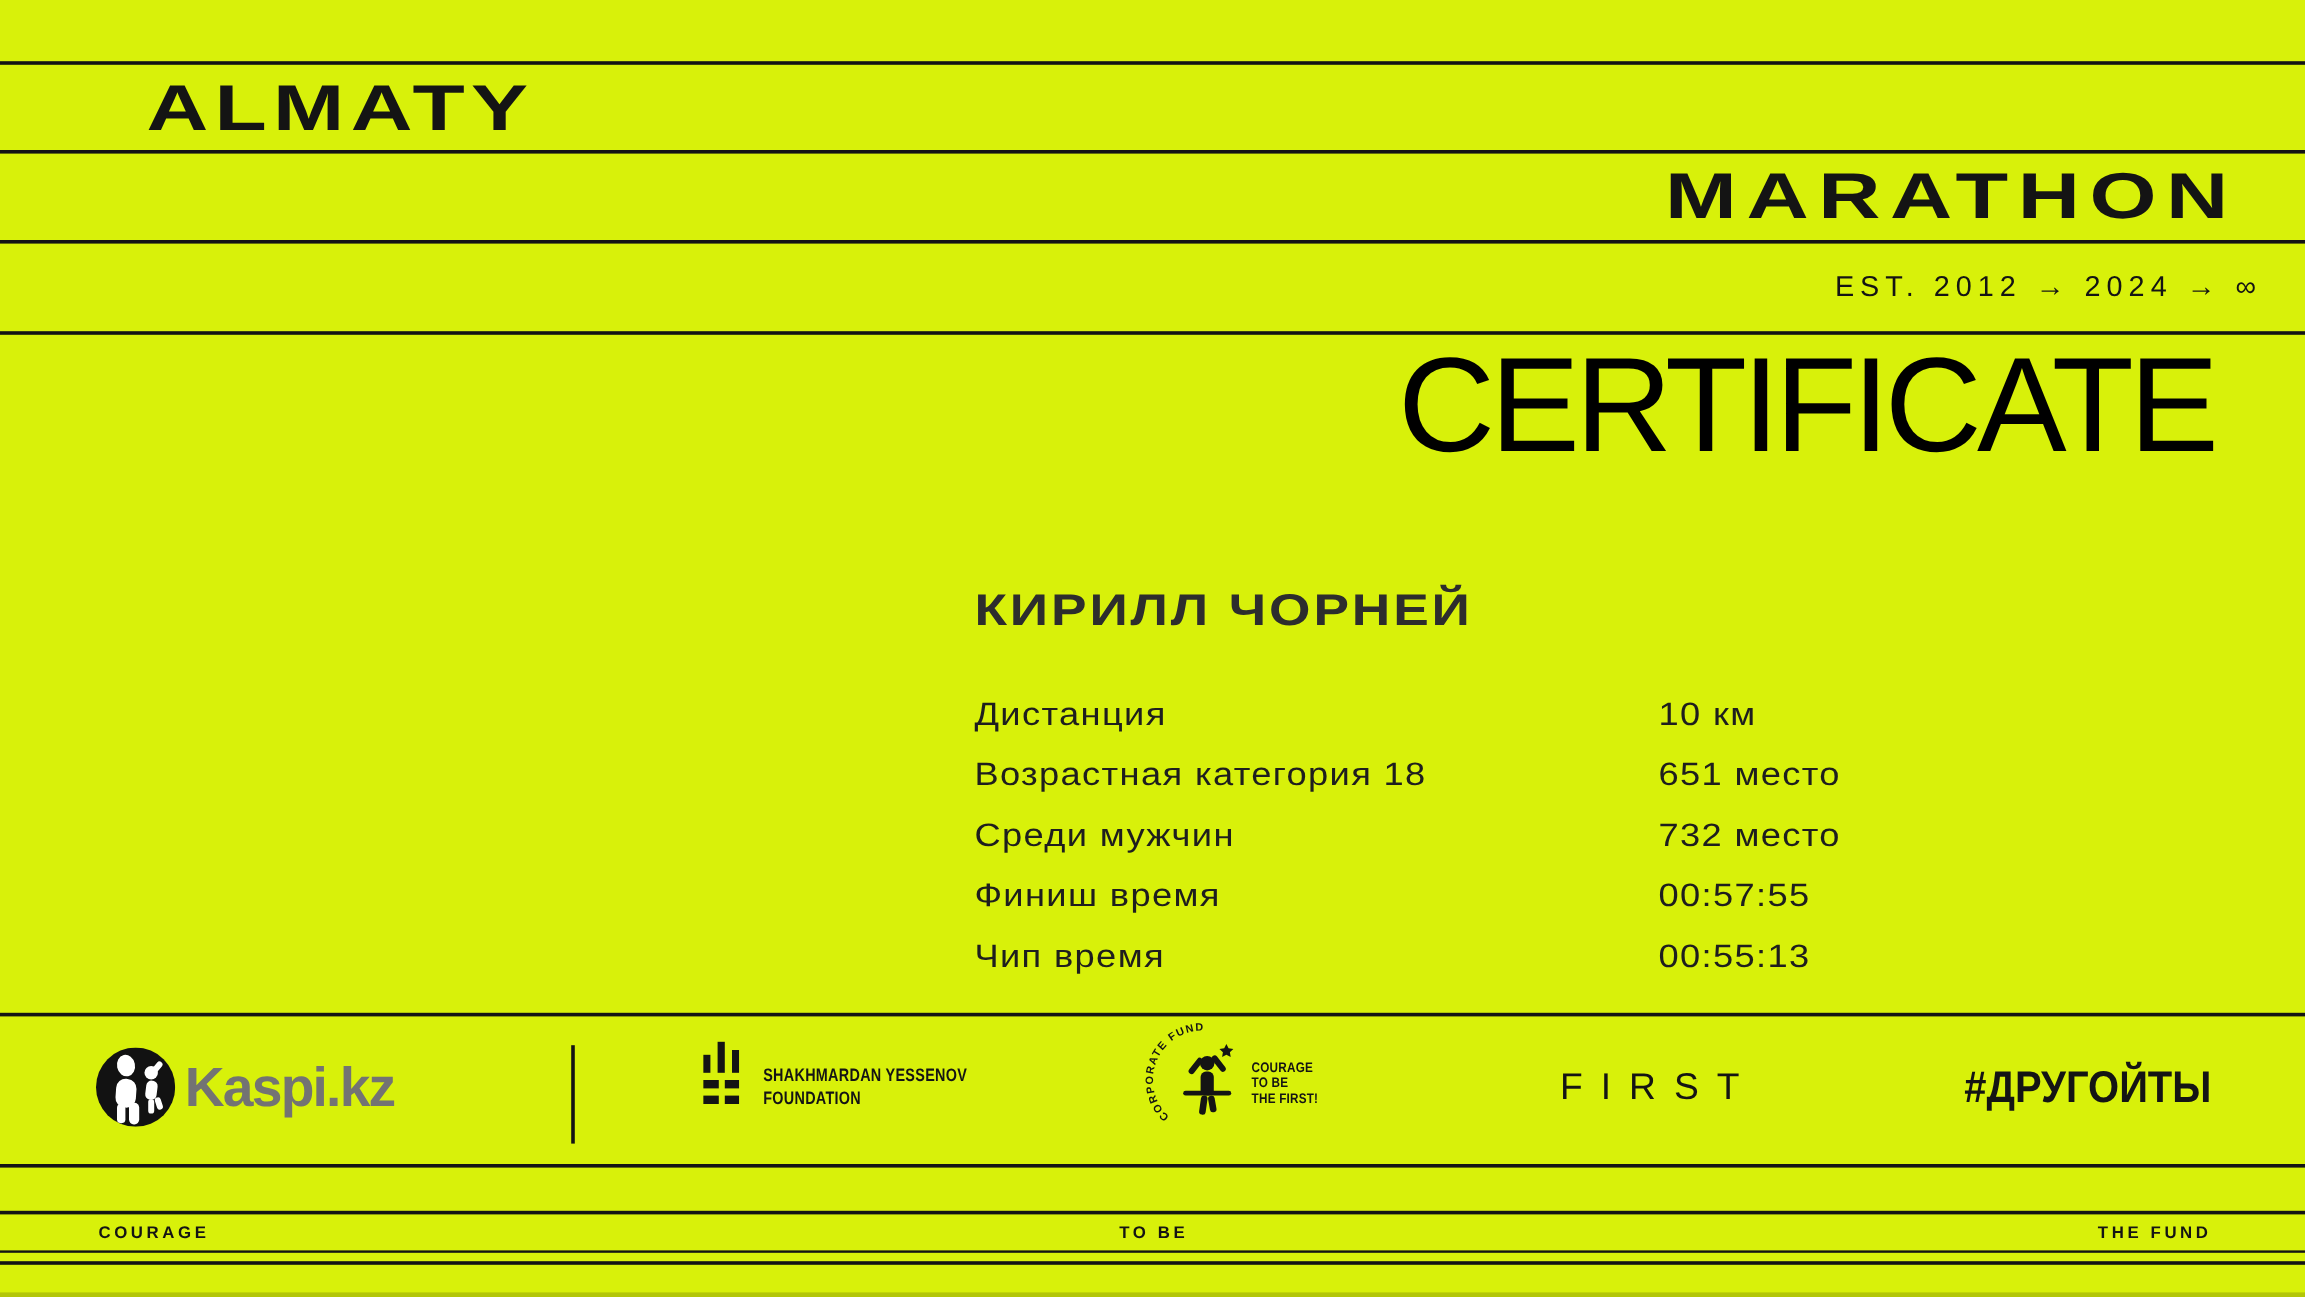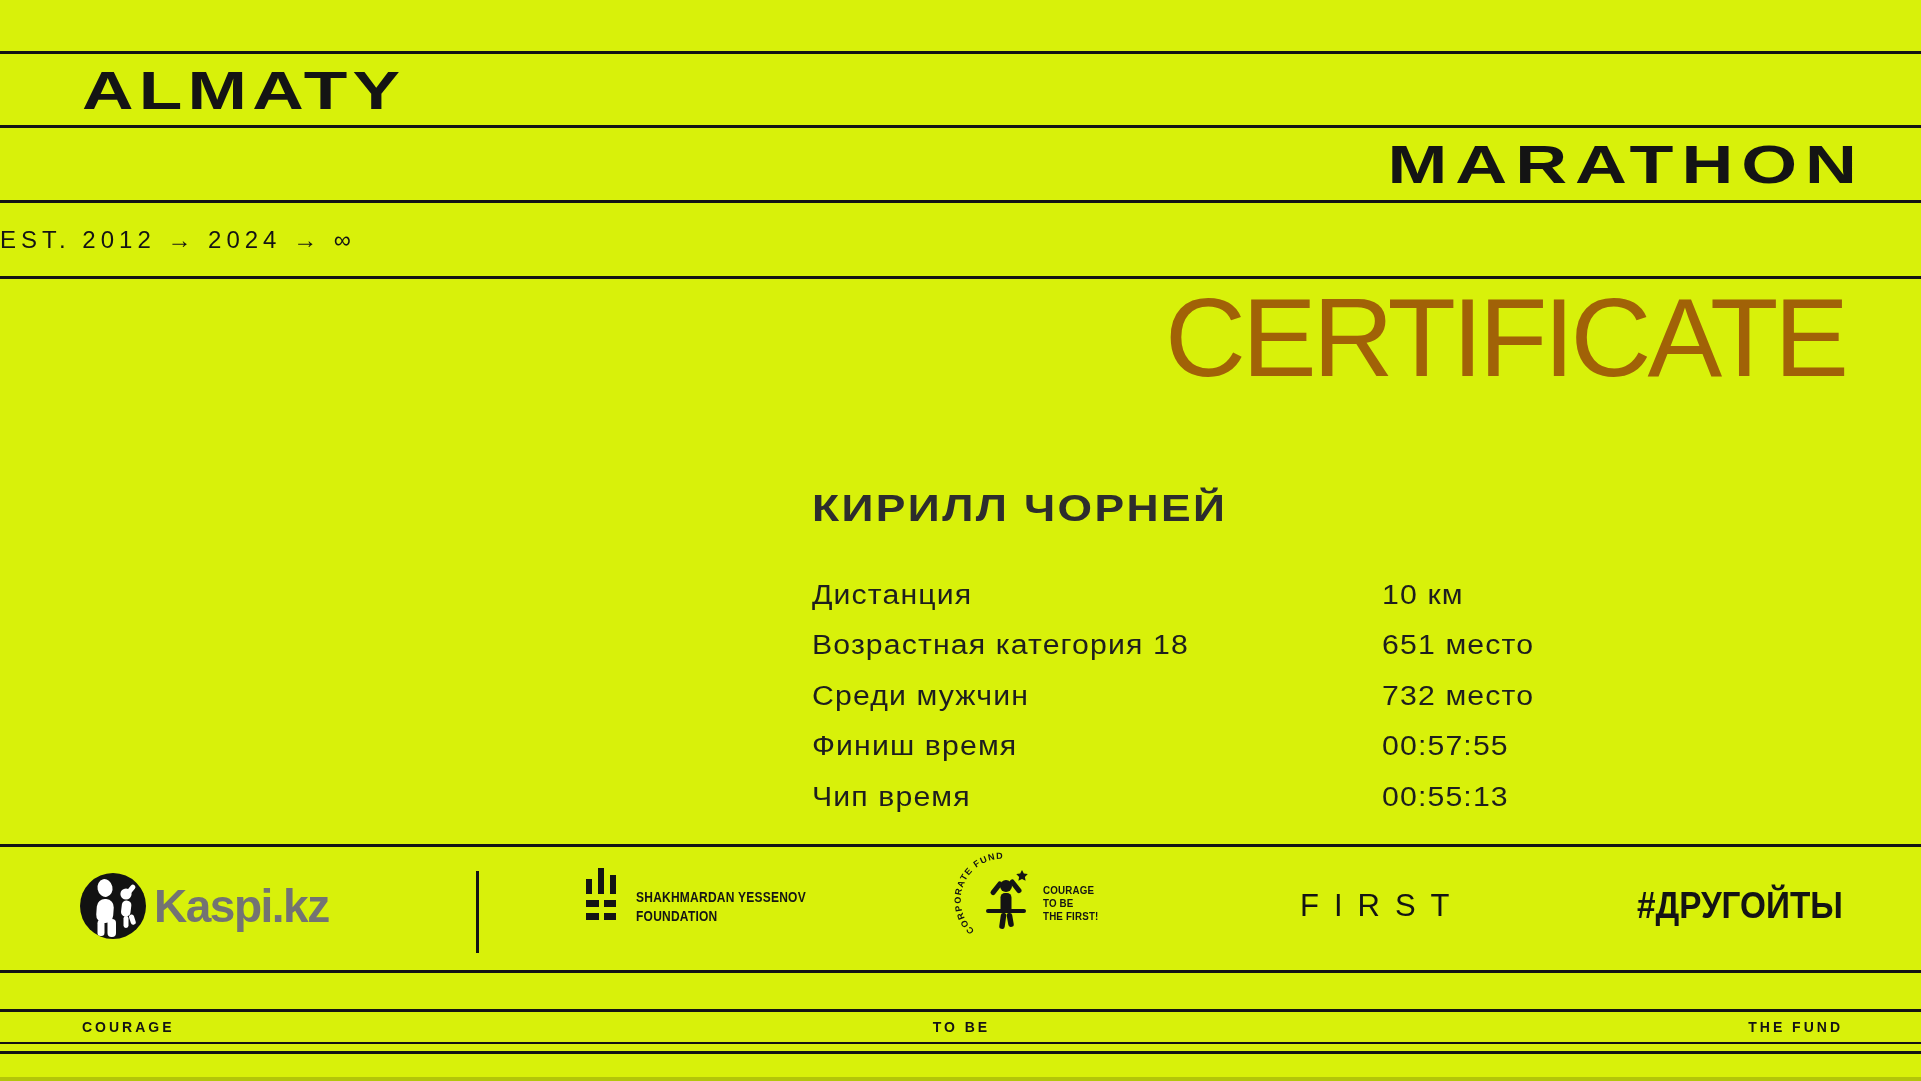--- a/index.html
+++ b/index.html
@@ -3,29 +3,29 @@
 <meta charset="utf-8">
 <style>
   html,body{margin:0;padding:0;background:#9aa80a;}
   .page{
     position:relative;width:1921px;height:1081px;overflow:hidden;
     background:#d8f10a;color:#141414;
     font-family:"Liberation Sans","DejaVu Sans",sans-serif;
   }
   .rule{position:absolute;left:0;right:0;background:#141414;}
   .band{position:absolute;left:0;right:0;display:flex;align-items:center;}
-  .city-band{top:54px;height:71px;padding-left:82px;}
+  .city-band{top:54px;height:71px;padding-left:82px;margin-left:40px;}
   .city-band .t{font-size:54px;font-weight:bold;letter-spacing:4px;transform:scaleX(1.32);transform-origin:left center;}
   .event-band{top:128px;height:72px;justify-content:flex-end;padding-right:56px;}
   .event-band .t{font-size:54px;font-weight:bold;letter-spacing:6px;transform:scaleX(1.33);transform-origin:right center;}
-  .est-band{top:203px;height:73px;padding-right:36px;border-radius:17px;}
+  .est-band{top:203px;height:73px;justify-content:flex-end;padding-right:36px;border-radius:17px;}
   .est-band .t{font-size:24px;font-weight:500;letter-spacing:5px;}
   .cert-title{
     position:absolute;right:76px;top:282px;
-    font-size:112px;font-weight:400;letter-spacing:-4px;line-height:1;color:#a16207;
+    font-size:112px;font-weight:400;letter-spacing:-4px;line-height:1;color:#000000;
   }
   .athlete{
     position:absolute;left:812px;top:488px;
     font-size:37px;font-weight:bold;letter-spacing:2px;color:#2d2d2d;
     transform:scaleX(1.2);transform-origin:left center;
   }
   .results{position:absolute;left:812px;top:570px;transform:scaleX(1.12);transform-origin:left top;color:#1e1e1e;}
   .result-row{height:50.5px;display:flex;align-items:center;font-size:27px;letter-spacing:1px;}
   .result-row .lbl{width:509px;}
   

